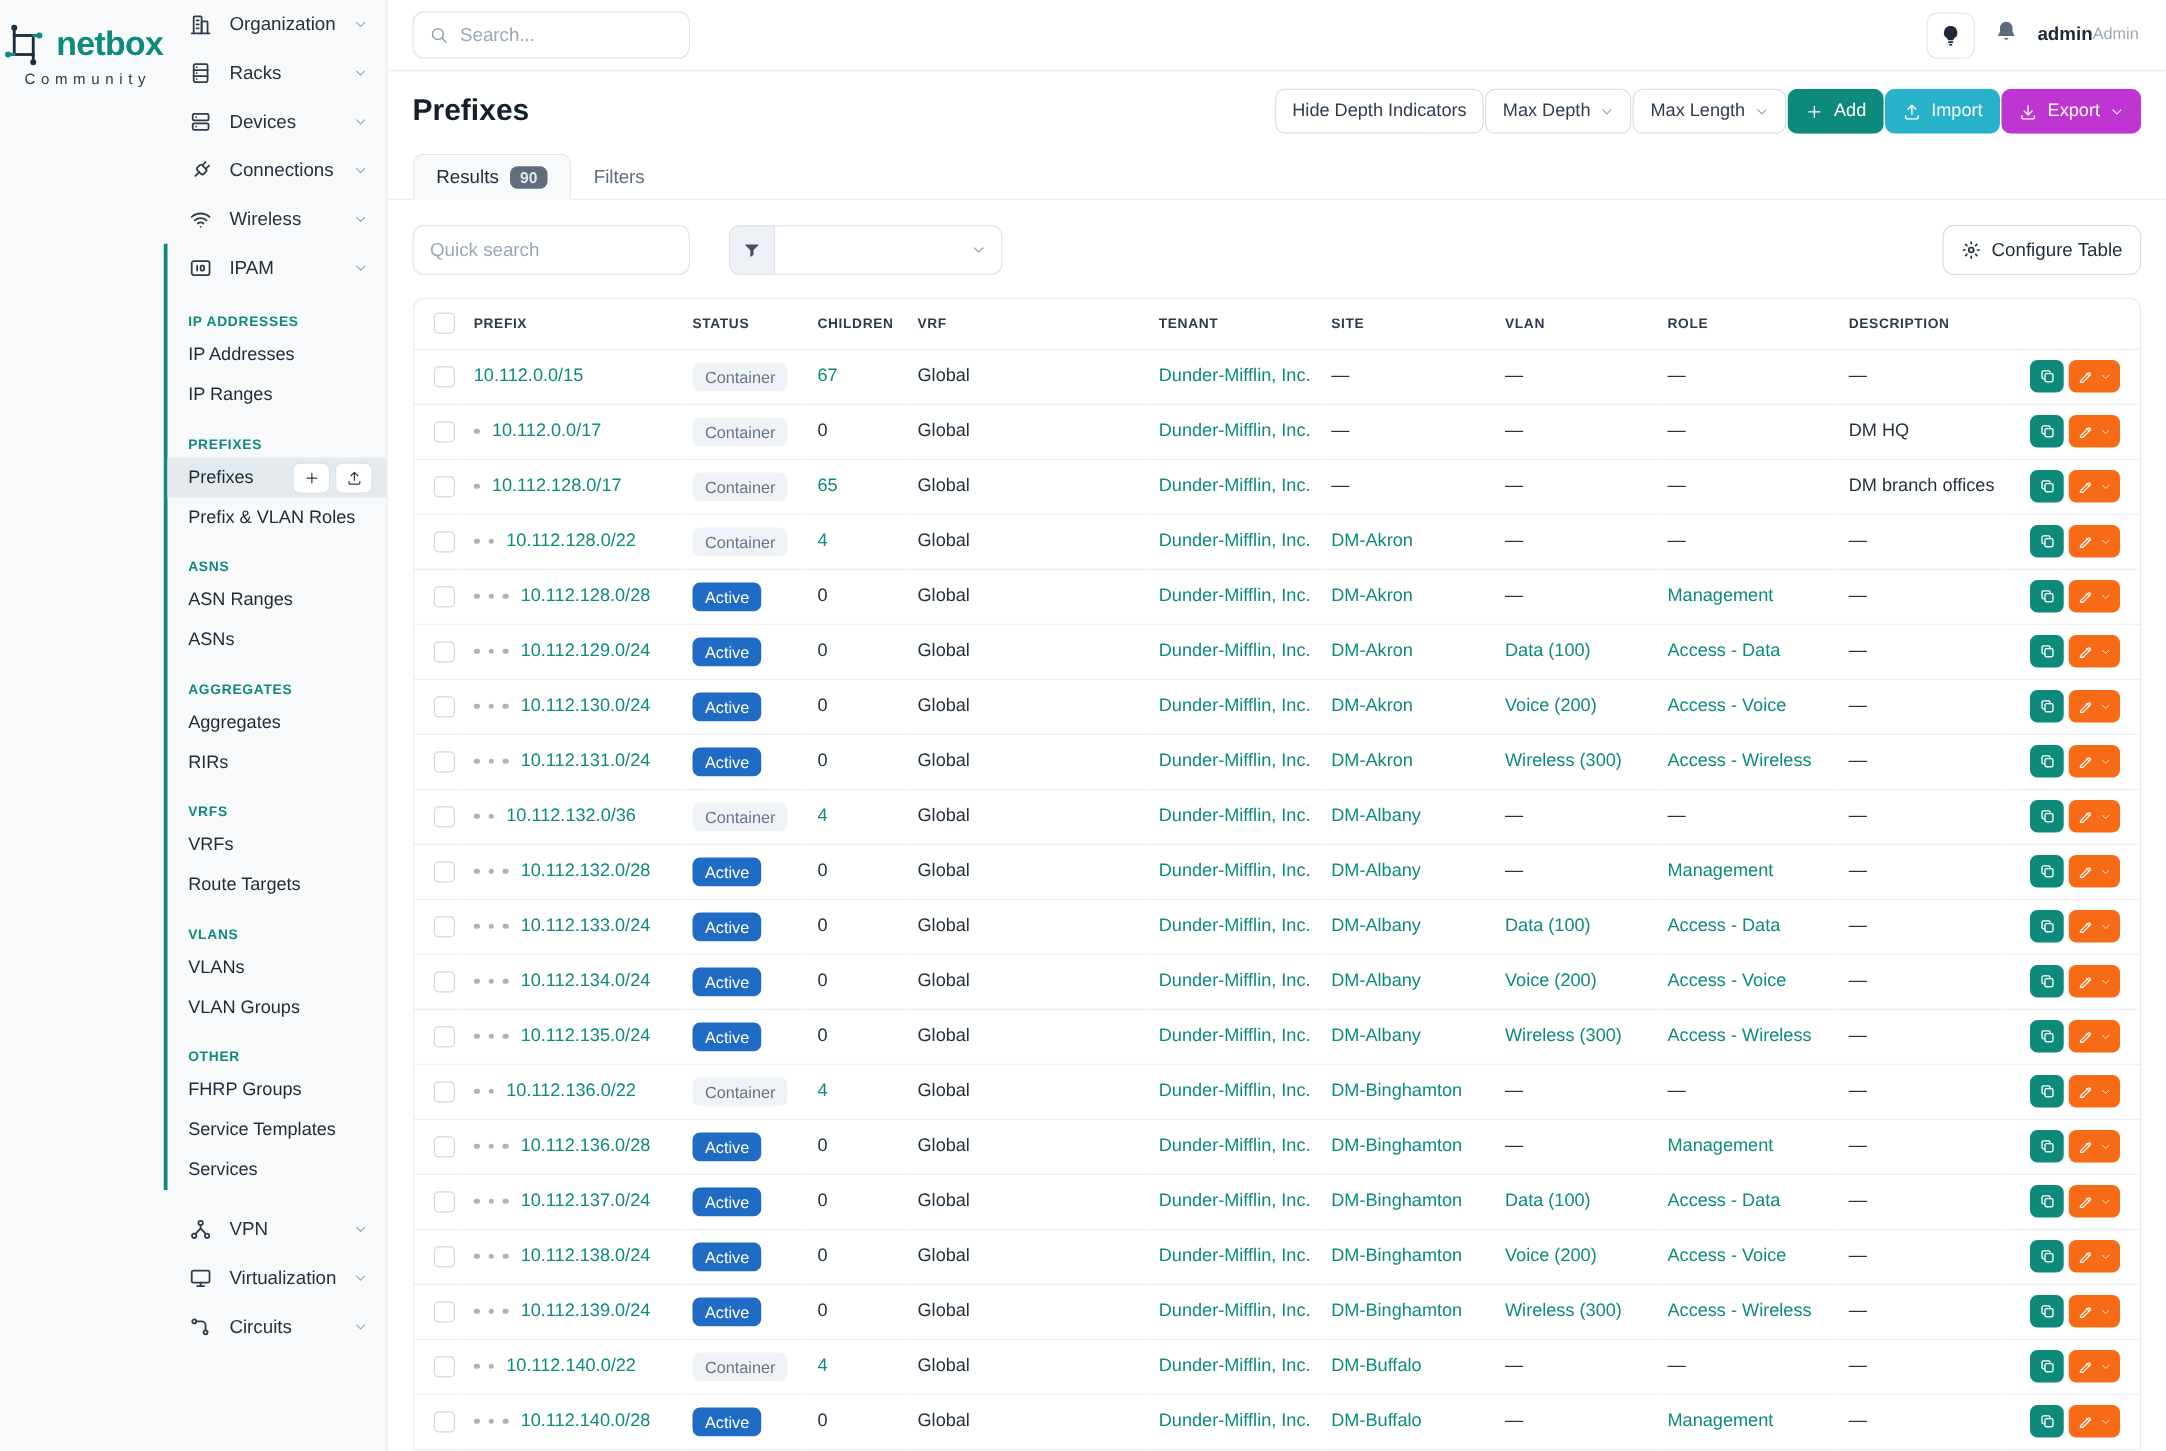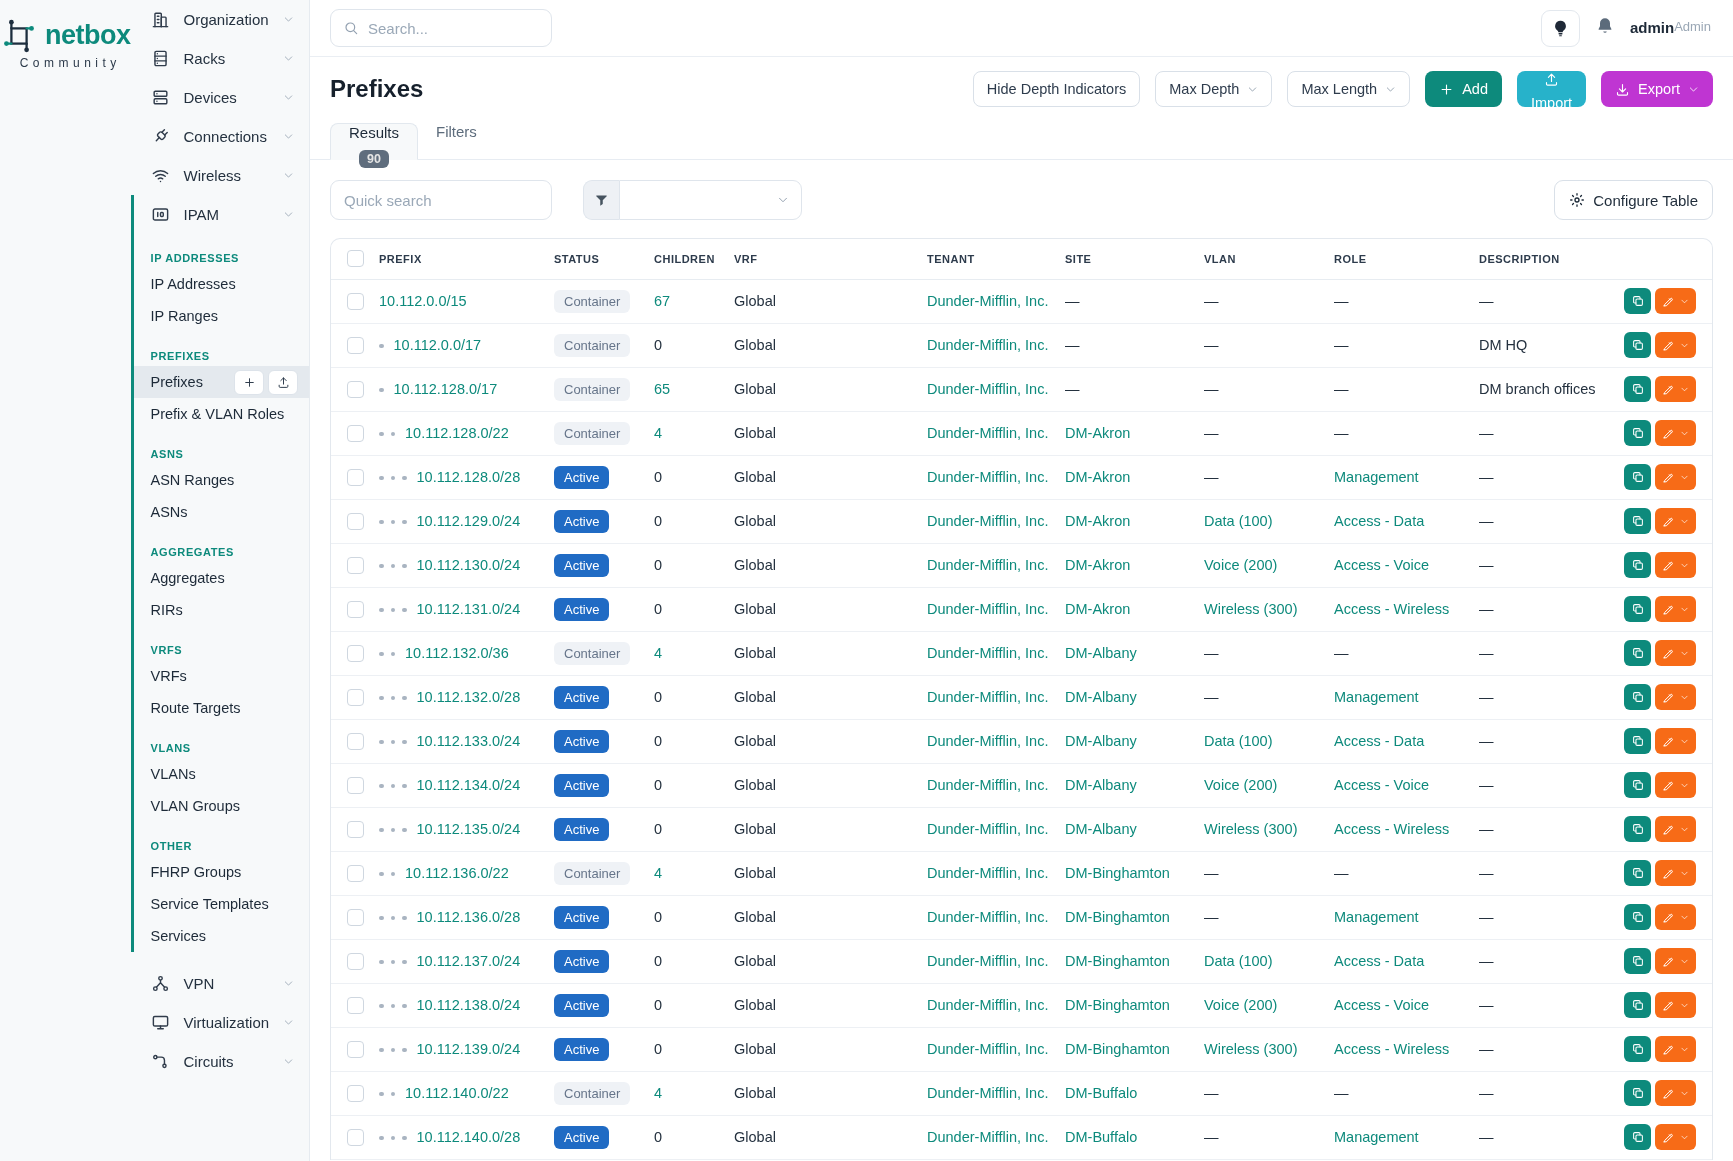--- a/index.html
+++ b/index.html
@@ -46,35 +46,35 @@
   .topbar-right { margin-left:auto; display:flex; align-items:center; gap:15px; }
   .bulb-btn { width:39px; height:37px; border:1px solid #e3e8ee; border-radius:9px; background:#fff;
     display:flex; align-items:center; justify-content:center; color:#1f2937; font-size:19px; cursor:pointer; }
   .bell-btn { color:#5c6b7b; font-size:20px; background:none; border:none; cursor:pointer; }
   .user { display:flex; flex-direction:row; line-height:1.25; padding-right:2px; }
   .user-name { font-size:15px; font-weight:bold; color:#1d2937; }
   .user-role { font-size:13px; color:#9aa7b5; }
 
   .page-head { display:flex; align-items:center; padding:14px 20px 10px; }
   .page-title { font-size:24px; font-weight:600; color:#16202c; }
-  .head-actions { margin-left:auto; display:flex; gap:15px; }
+  .head-actions { margin-left:auto; display:flex; gap:1px; }
   .btn { height:36px; border-radius:8px; font-size:14.5px; display:inline-flex; align-items:center; gap:8px;
     padding:0 13px; border:1px solid transparent; cursor:pointer; background:#fff; white-space:nowrap;
     font-family:inherit; }
   .btn-outline { border-color:#d9e0e8; color:#2e3c4d; }
   .btn .chev { font-size:11px; color:#8795a5; }
   .btn-add { background:var(--teal); color:#fff; }
-  .btn-import { background:var(--import-cyan); color:#fff;flex-direction:column; }
+  .btn-import { background:var(--import-cyan); color:#fff; }
   .btn-export { background:var(--export-purple); color:#fff; }
   .btn-add .chev, .btn-import .chev, .btn-export .chev { color:#fff; }
   .btn .bic { font-size:15px; }
 
   .tabs-row { padding:0 20px; border-bottom:1px solid #e7ecf2; display:flex; align-items:flex-end; height:43px; }
   .tab { height:37px; display:flex; align-items:center; gap:9px; padding:0 18px; font-size:15px;
-    color:#5d6c7c; position:relative; top:1px; cursor:pointer; background:none; border:none; font-family:inherit;flex-direction:column; }
+    color:#5d6c7c; position:relative; top:1px; cursor:pointer; background:none; border:none; font-family:inherit; }
   .tab.active { background:#f7f9fa; border:1px solid #e2e8ee; border-bottom-color:#f7f9fa;
     border-radius:8px 8px 0 0; color:#1d2a38; }
   .tab-count { background:#5f6d7d; color:#e5e5e5; font-size:12.5px; padding:2px 8px; border-radius:6px; font-weight:600; }
 
   .toolbar { display:flex; align-items:center; padding:20px 20px 0; }
   .quick-search { width:222px; height:40px; border:1px solid #dfe5ec; border-radius:9px; padding:0 13px;
     font-size:15px; color:#3a4756; outline:none; font-family:inherit; }
   .quick-search::placeholder { color:#9aa8b7; }
   .filter-group { display:flex; margin-left:31px; height:40px; }
   .filter-addon { width:36px; background:#eef1f5; border:1px solid #dfe5ec; border-right:none;

